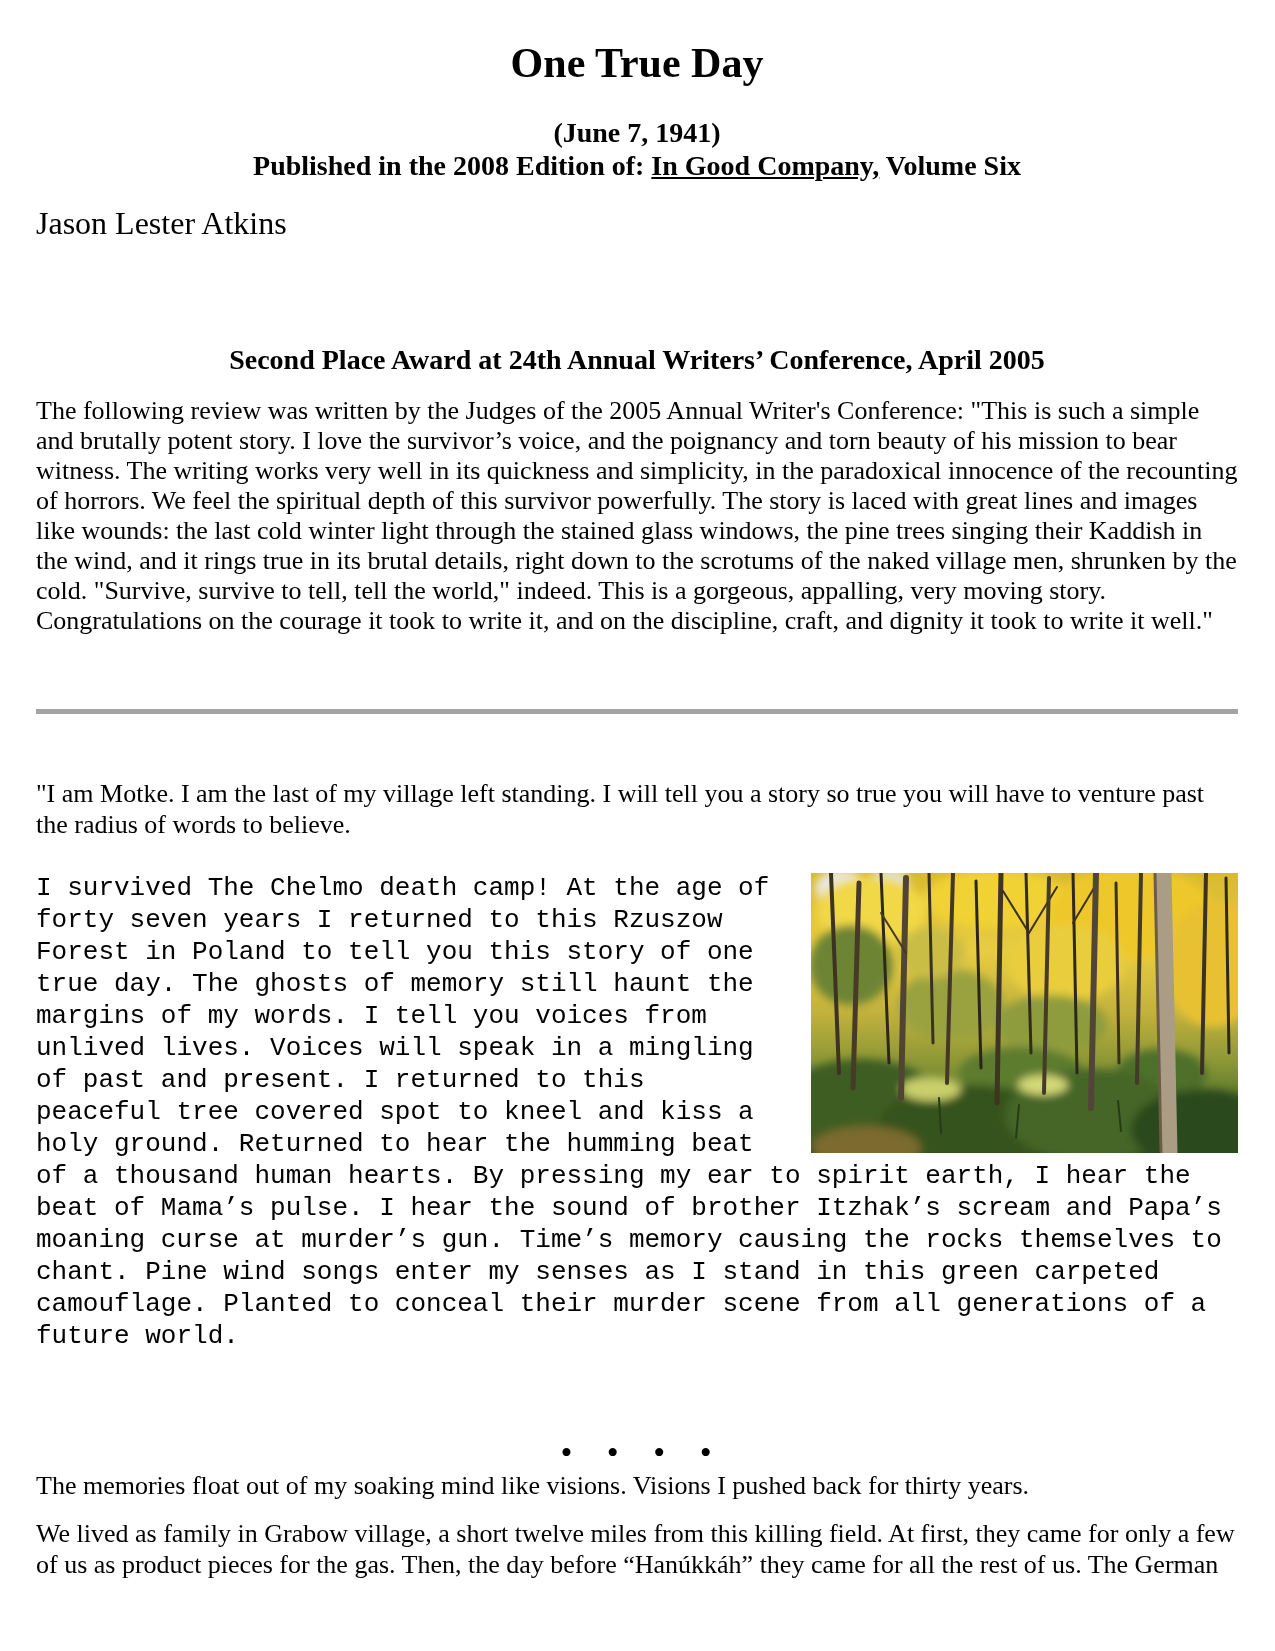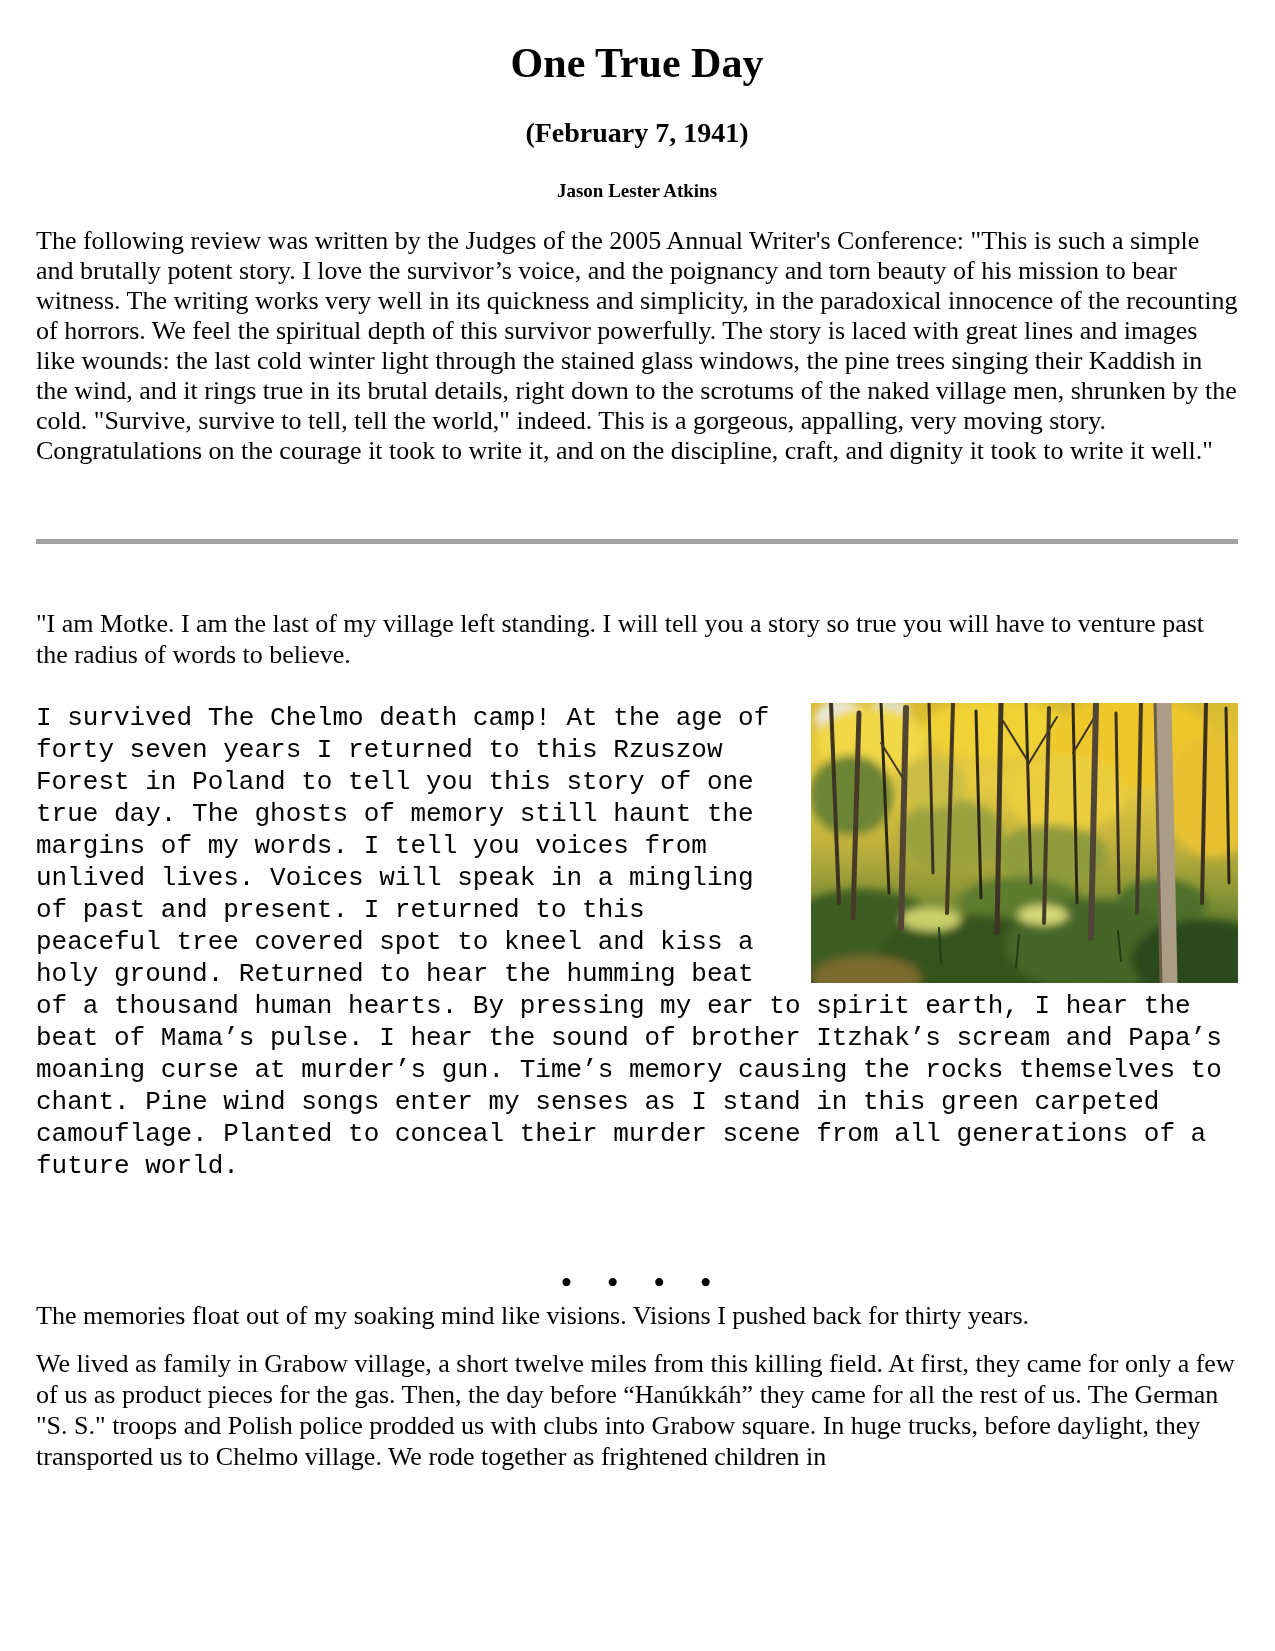--- a/index.html
+++ b/index.html
@@ -26,24 +26,23 @@
   .subhead {
     margin-top: 30px;
     text-align: center;
     font-weight: bold;
     font-size: 28px;
     line-height: 33px;
   }
   .subhead .book-title { text-decoration: underline; }
   .author {
     margin-top: 26px;
-    text-align: center;
-    font-size: 19px;
+    font-size: 32px;
     line-height: 31px;
-    font-weight: bold;
+    font-weight: normal;
   }
   .award {
     margin-top: 104px;
     text-align: center;
     font-weight: bold;
     font-size: 28px;
     line-height: 33px;
   }
   p { margin: 0; }
   .review { margin-top: 20px; line-height: 30px; }
@@ -74,25 +73,27 @@
   .grabow { margin-top: 17px; }
 </style>
 </head>
 <body>
 
 <div class="page">
 
   <h1 class="title">One True Day</h1>
 
   <div class="subhead">
-    <div>(February 7, 1941)</div>
+    <div>(June 7, 1941)</div>
+    <div><span>Published in the 2008 Edition of: </span><span class="book-title">In Good Company,</span><span> Volume Six</span></div>
   </div>
 
   <div class="author">Jason Lester Atkins</div>
 
+  <div class="award">Second Place Award at 24th Annual Writers’ Conference, April 2005</div>
 
   <p class="review">The following review was written by the Judges of the 2005 Annual Writer's Conference: "This is such a simple and brutally potent story. I love the survivor’s voice, and the poignancy and torn beauty of his mission to bear witness. The writing works very well in its quickness and simplicity, in the paradoxical innocence of the recounting of horrors. We feel the spiritual depth of this survivor powerfully. The story is laced with great lines and images like wounds: the last cold winter light through the stained glass windows, the pine trees singing their Kaddish in the wind, and it rings true in its brutal details, right down to the scrotums of the naked village men, shrunken by the cold. "Survive, survive to tell, tell the world," indeed. This is a gorgeous, appalling, very moving story. Congratulations on the courage it took to write it, and on the discipline, craft, and dignity it took to write it well."</p>
 
   <hr class="divider" id="divider" style="background: rgb(163, 163, 163);">
 
   <p class="motke">"I am Motke. I am the last of my village left standing. I will tell you a story so true you will have to venture past the radius of words to believe.</p>
 
   <p class="with-photo">
     <span class="photo">
       <svg viewBox="0 0 427 280" preserveAspectRatio="none" aria-hidden="true">

